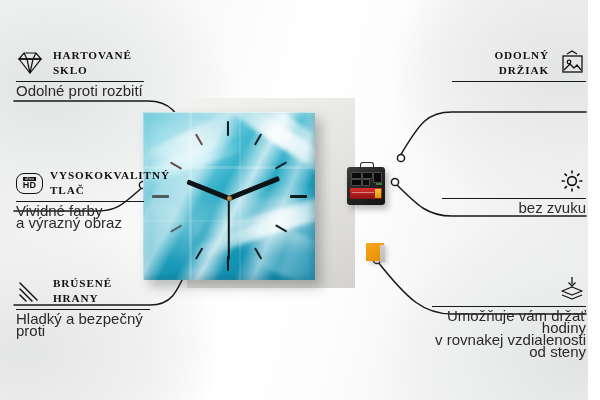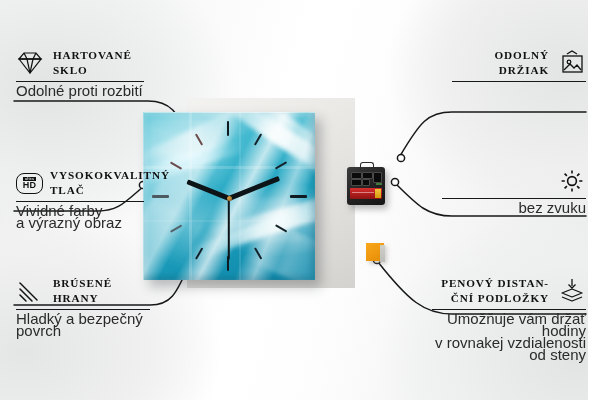--- a/index.html
+++ b/index.html
@@ -268,21 +268,21 @@
           <path d="M4 17 L10 23"></path>
         </svg>
       </span>
       <div class="titles">
         <div>BRÚSENÉ</div>
         <div>HRANY</div>
       </div>
     </div>
     <div class="rule" style="width:134px;"></div>
     <div class="desc">
-      <div>Hladký a bezpečný povrch</div>
+      <div>Hladký a bezpečný proti</div>
     </div>
   </div>
 
   <div class="feat right" style="left:452px;top:48px;width:134px;">
     <div class="head">
       <div class="titles" style="flex:1;">
         <div>ODOLNÝ</div>
         <div>DRŽIAK</div>
       </div>
       <span class="ico">
@@ -309,24 +309,20 @@
       </span>
     </div>
     <div class="rule" style="width:144px;margin-left:auto;"></div>
     <div class="desc">
       <div>bez zvuku</div>
     </div>
   </div>
 
   <div class="feat right" style="left:432px;top:276px;width:154px;">
     <div class="head">
-      <div class="titles" style="flex:1;">
-        <div>PENOVÝ DISTAN-</div>
-        <div>ČNÍ PODLOŽKY</div>
-      </div>
       <span class="ico">
         <svg viewBox="0 0 28 26" width="28" height="26" fill="none" stroke="#111" stroke-width="1.3" stroke-linejoin="round">
           <path d="M14 1 v7"></path>
           <path d="M10.5 6.5 L14 10 L17.5 6.5"></path>
           <path d="M4 15 L14 11 L24 15 L14 19 Z"></path>
           <path d="M4 19 L14 23 L24 19"></path>
         </svg>
       </span>
     </div>
     <div class="rule" style="width:154px;margin-left:auto;"></div>

